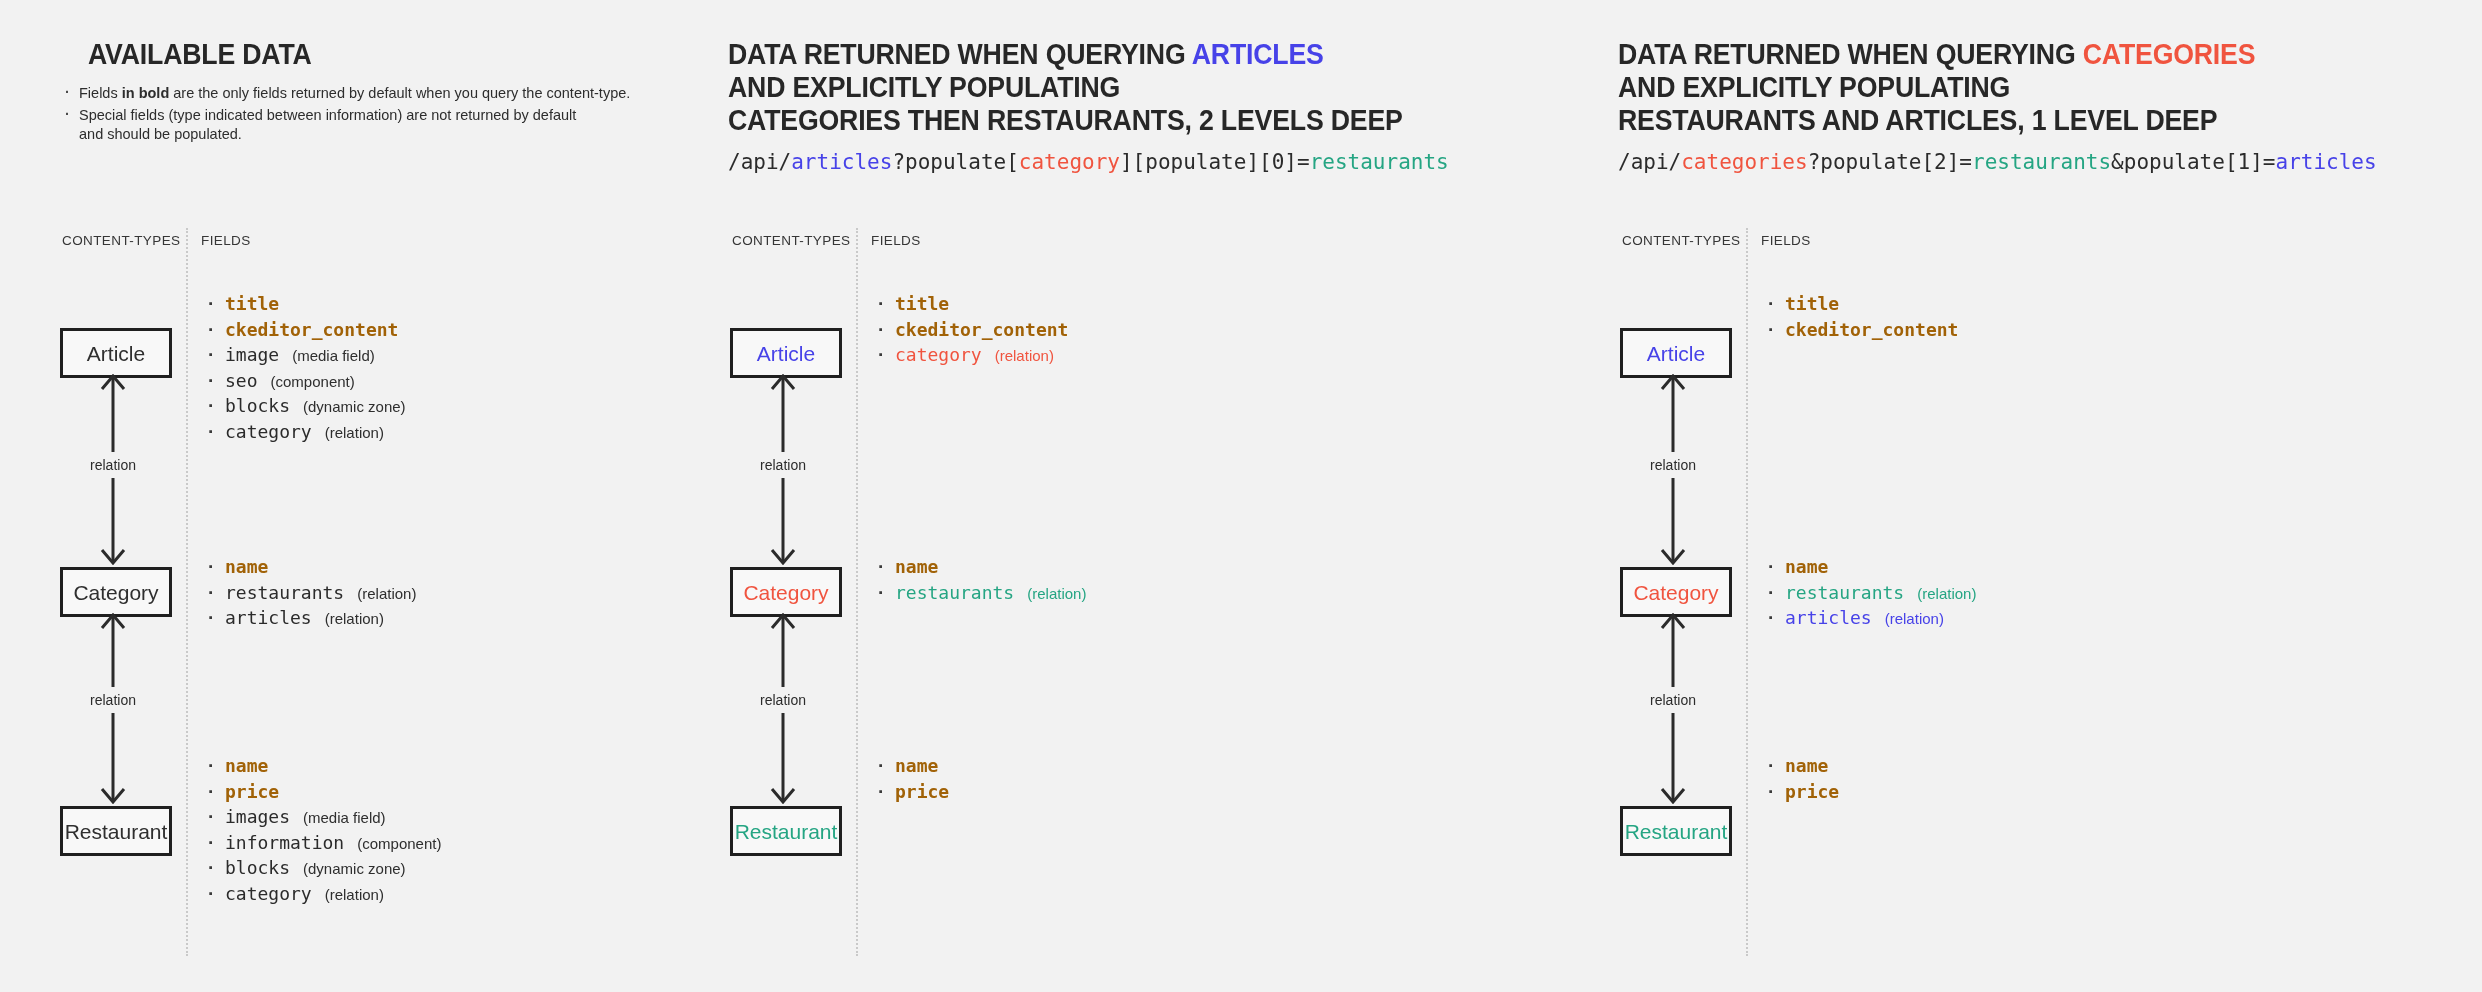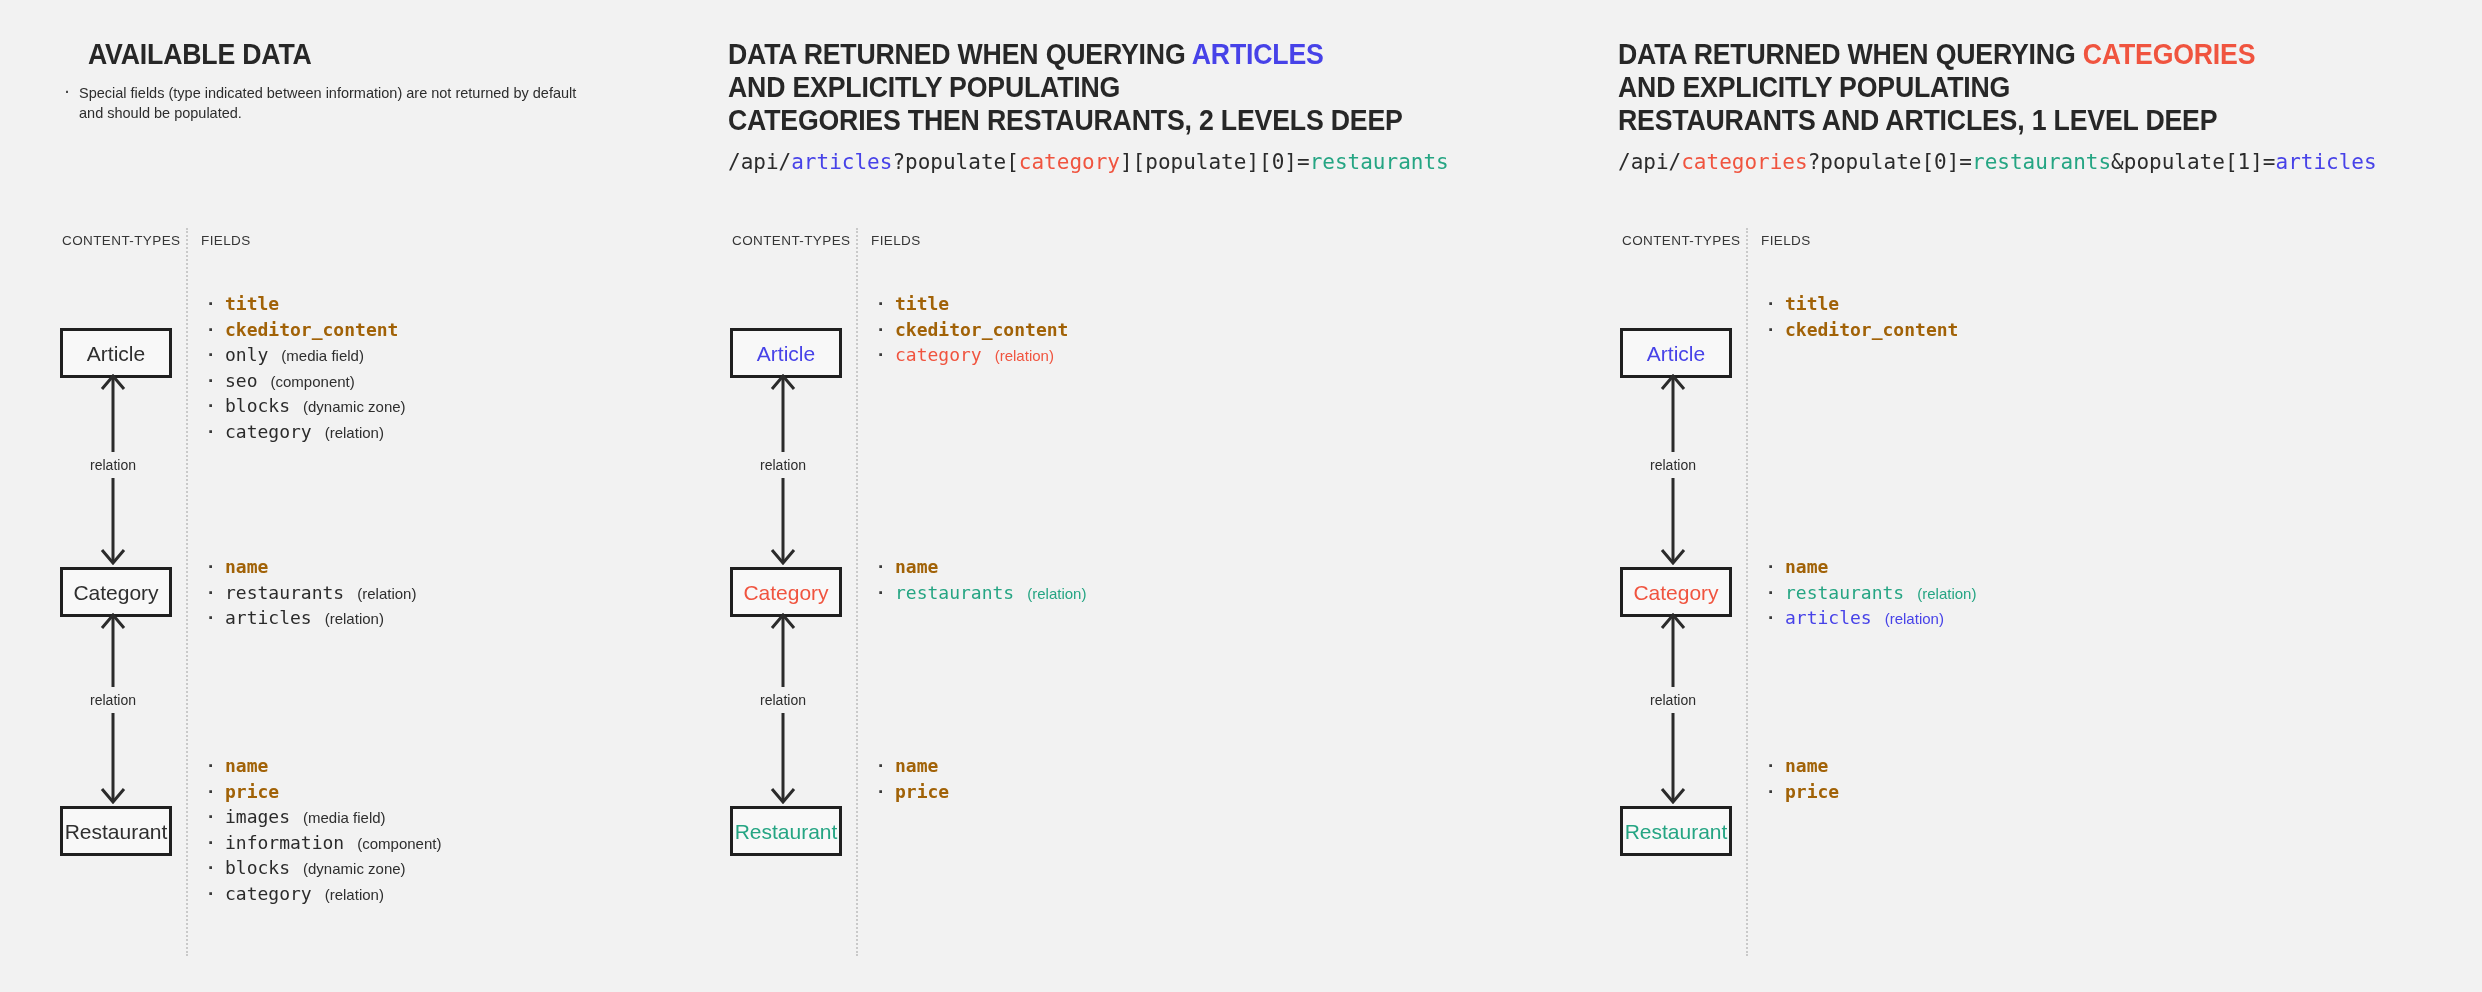--- a/index.html
+++ b/index.html
@@ -32,35 +32,38 @@
 </style>
 </head>
 <body>
 
 <div id="page">
 
     <section class="column">
       <h2 class="col-title" style="left: 88px; top: 38px;"><span>AVAILABLE DATA</span></h2>
       <ul class="notes" style="left: 64px; top: 84px;">
         <li>
+          <div><span>Fields </span><b>in bold</b><span> are the only fields returned by default when you query the content-type.</span></div>
+        </li>
+        <li>
           <div><span>Special fields (type indicated between information) are not returned by default</span></div>
           <div><span>and should be populated.</span></div>
         </li>
       </ul>
 
       <div class="mini-label ct-label" style="left: 62px; top: 233px;">CONTENT-TYPES</div>
       <div class="mini-label f-label" style="left: 201px; top: 233px;">FIELDS</div>
       <div class="vline" style="left: 186px; top: 228px; height: 728px;"></div>
     <div class="node" style="left: 60px; top: 328px;">
         <span style="color: rgb(47, 47, 47);">Article</span>
       </div>
       <ul class="fields" style="left: 225px; top: 291px;">
         <li class="bold"><span class="fname">title</span></li>
         <li class="bold"><span class="fname">ckeditor_content</span></li>
-        <li><span class="fname">only</span><span class="anno">(media field)</span></li>
+        <li><span class="fname">image</span><span class="anno">(media field)</span></li>
         <li><span class="fname">seo</span><span class="anno">(component)</span></li>
         <li><span class="fname">blocks</span><span class="anno">(dynamic zone)</span></li>
         <li><span class="fname">category</span><span class="anno">(relation)</span></li>
       </ul>
       <div class="node" style="left: 60px; top: 567px;">
         <span style="color: rgb(47, 47, 47);">Category</span>
       </div>
       <ul class="fields" style="left: 225px; top: 554px;">
         <li class="bold"><span class="fname">name</span></li>
         <li><span class="fname">restaurants</span><span class="anno">(relation)</span></li>
@@ -130,21 +133,21 @@
         <line x1="15" y1="3" x2="15" y2="188" stroke="#2b2b2b" stroke-width="3" fill="none"></line>
         <polyline points="4,15 15,2 26,15" stroke="#2b2b2b" stroke-width="3" fill="none"></polyline>
         <polyline points="4,176 15,189 26,176" stroke="#2b2b2b" stroke-width="3" fill="none"></polyline>
       </svg>
       <div class="rel-label" style="left: 783px; top: 700px;">relation</div>
     </section>
 
     <section class="column">
       <h2 class="col-title" style="left: 1618px; top: 38px;"><span>DATA RETURNED WHEN QUERYING </span><span style="color: rgb(240, 84, 63);">CATEGORIES</span><br><span>AND EXPLICITLY POPULATING</span><br><span>RESTAURANTS AND ARTICLES, 1 LEVEL DEEP</span></h2>
 
-      <div class="api-url" style="left: 1618px; top: 148px;"><span>/api/</span><span style="color: rgb(240, 84, 63);">categories</span><span>?populate[0]=</span><span style="color: rgb(37, 165, 131);">restaurants</span><span>&amp;populate[1]=</span><span style="color: rgb(71, 66, 232);">articles</span></div>
+      <div class="api-url" style="left: 1618px; top: 148px;"><span>/api/</span><span style="color: rgb(240, 84, 63);">categories</span><span>?populate[2]=</span><span style="color: rgb(37, 165, 131);">restaurants</span><span>&amp;populate[1]=</span><span style="color: rgb(71, 66, 232);">articles</span></div>
       <div class="mini-label ct-label" style="left: 1622px; top: 233px;">CONTENT-TYPES</div>
       <div class="mini-label f-label" style="left: 1761px; top: 233px;">FIELDS</div>
       <div class="vline" style="left: 1746px; top: 228px; height: 728px;"></div>
     <div class="node" style="left: 1620px; top: 328px;">
         <span style="color: rgb(71, 66, 232);">Article</span>
       </div>
       <ul class="fields" style="left: 1785px; top: 291px;">
         <li class="bold"><span class="fname">title</span></li>
         <li class="bold"><span class="fname">ckeditor_content</span></li>
       </ul>

